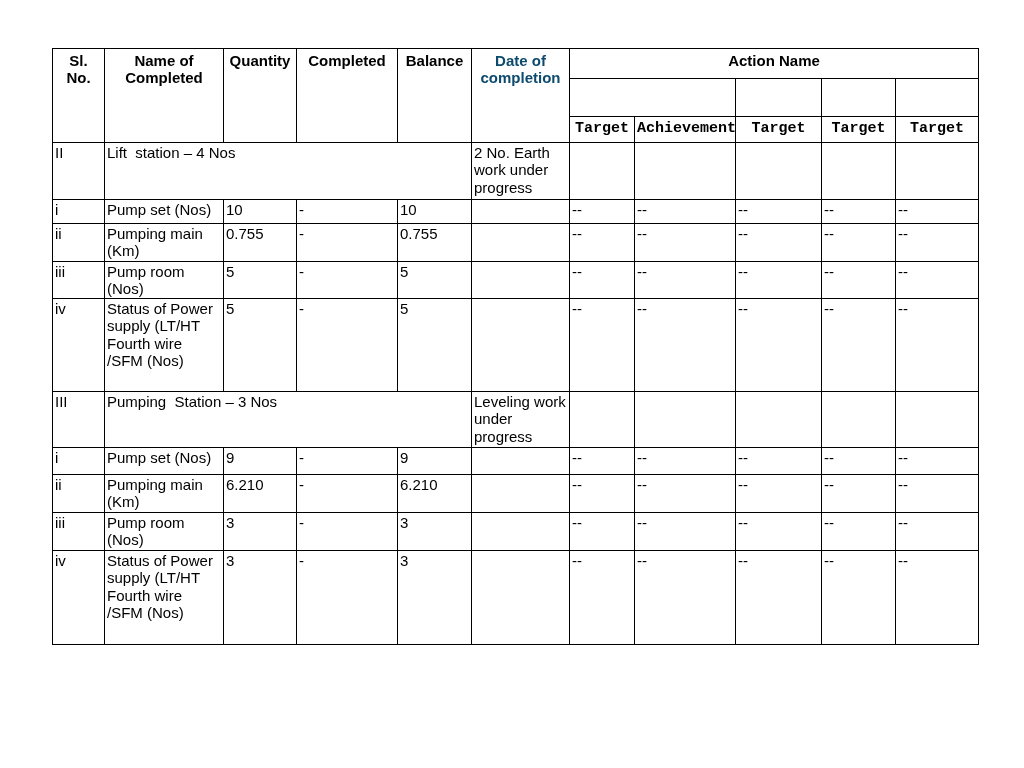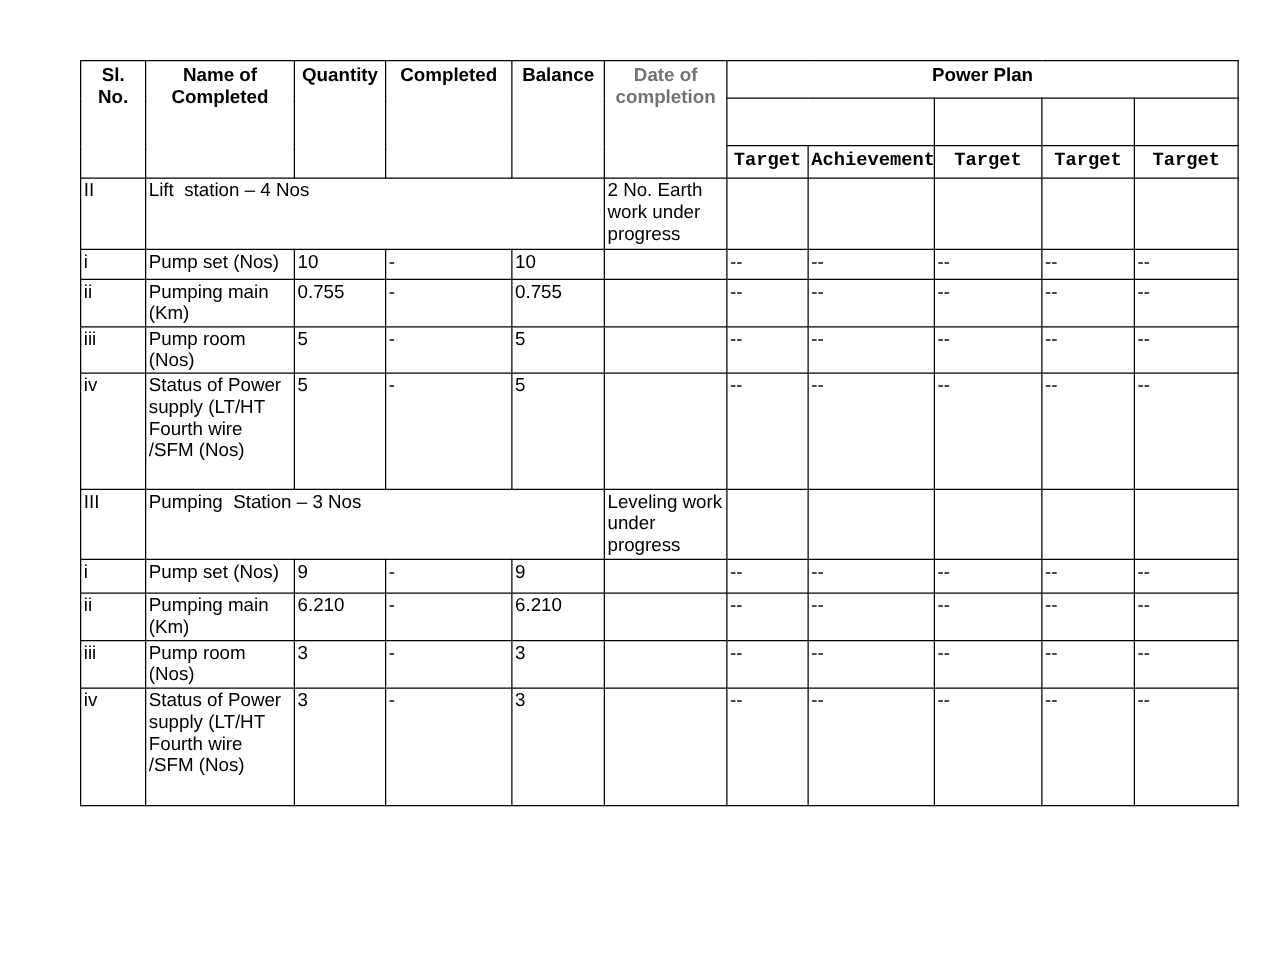--- a/index.html
+++ b/index.html
@@ -5,42 +5,42 @@
   html,body { margin:0; padding:0; background:#ffffff; }
   .page {
     position:relative;
     width:1024px; height:768px;
     background:#ffffff;
     font-family:"Liberation Sans", sans-serif;
     color:#000;
     overflow:hidden;
   }
   table.status {
-    position:absolute; left:64px; top:48px;
+    position:absolute; left:52px; top:48px;
     border-collapse:collapse; table-layout:fixed;
     width:926px;
   }
   table.status td, table.status th {
     border:1px solid #000;
     vertical-align:top;
     font-size:15px;
     line-height:1.15;
     padding:1px 2px;
     overflow:hidden;
     font-weight:normal;
     text-align:left;
     background:#fff;
   }
   table.status th {
     font-weight:bold;
     text-align:center;
     padding-top:3px;
   }
   .pre   { white-space:pre-line; }
-  .blue  { color:#737373; }
+  .blue  { color:#0c4a6e; }
   .c     { text-align:center; }
   .bold  { font-weight:bold; }
   .name  { padding-left:10px; }
   .title { font-weight:bold; font-size:16px; white-space:pre-wrap; padding-left:10px; padding-top:2px; }
   .status-txt { padding:1px 2px;margin-left:16px; }
   .sub-h { vertical-align:middle; padding-top:0;font-family:Liberation Mono, monospace; }
   .vt    { border-left:2px solid #000; border-right:2px solid #000; }
   .vr    { border-right:2px solid #000; }
   .box2  { border:2px solid #000; }
 </style>
@@ -67,21 +67,21 @@
       <tr style="height:30px">
         <th rowspan="3" class="pre">Sl.
 No.</th>
         <th rowspan="3" class="pre">Name of
 Completed</th>
         <th rowspan="3">Quantity</th>
         <th rowspan="3">Completed</th>
         <th rowspan="3">Balance</th>
         <th rowspan="3" class="pre blue">Date of
 completion</th>
-        <th colspan="5">Power Plan</th>
+        <th colspan="5">Action Name</th>
       </tr>
 
       <tr style="height:38px">
         <td colspan="2"></td>
         <td></td>
         <td></td>
         <td></td>
       </tr>
 
       <tr style="height:26px">

